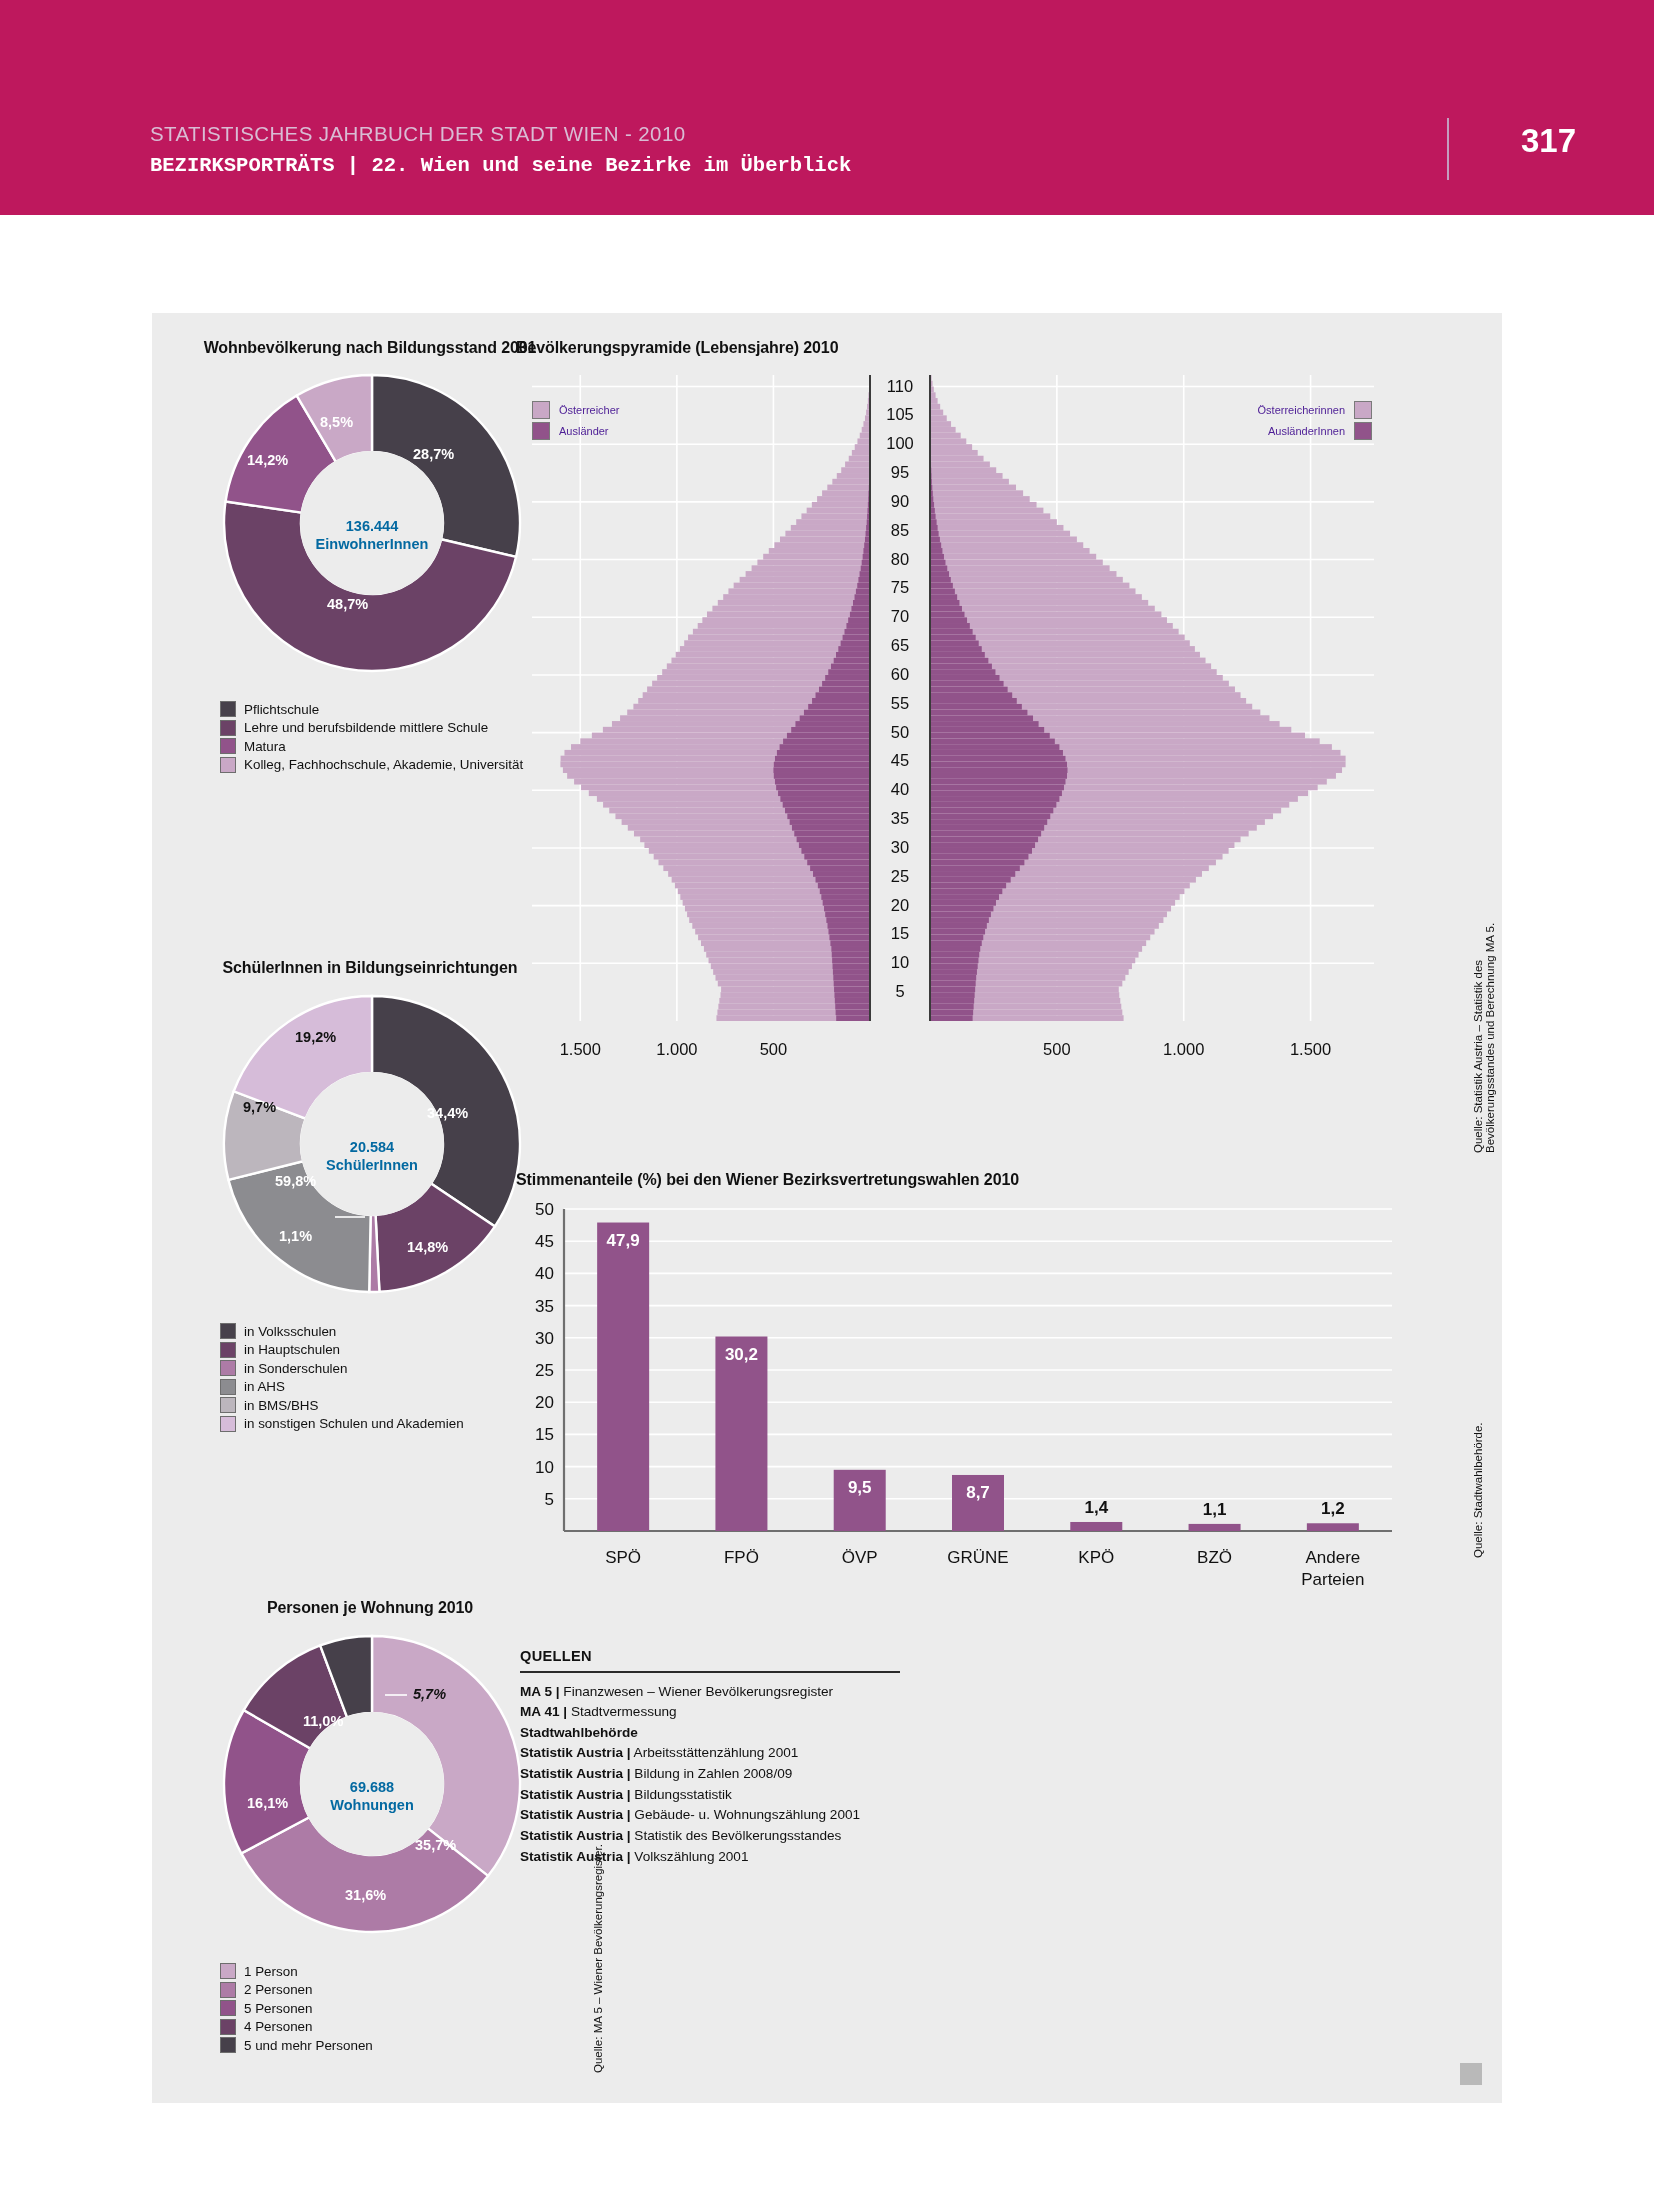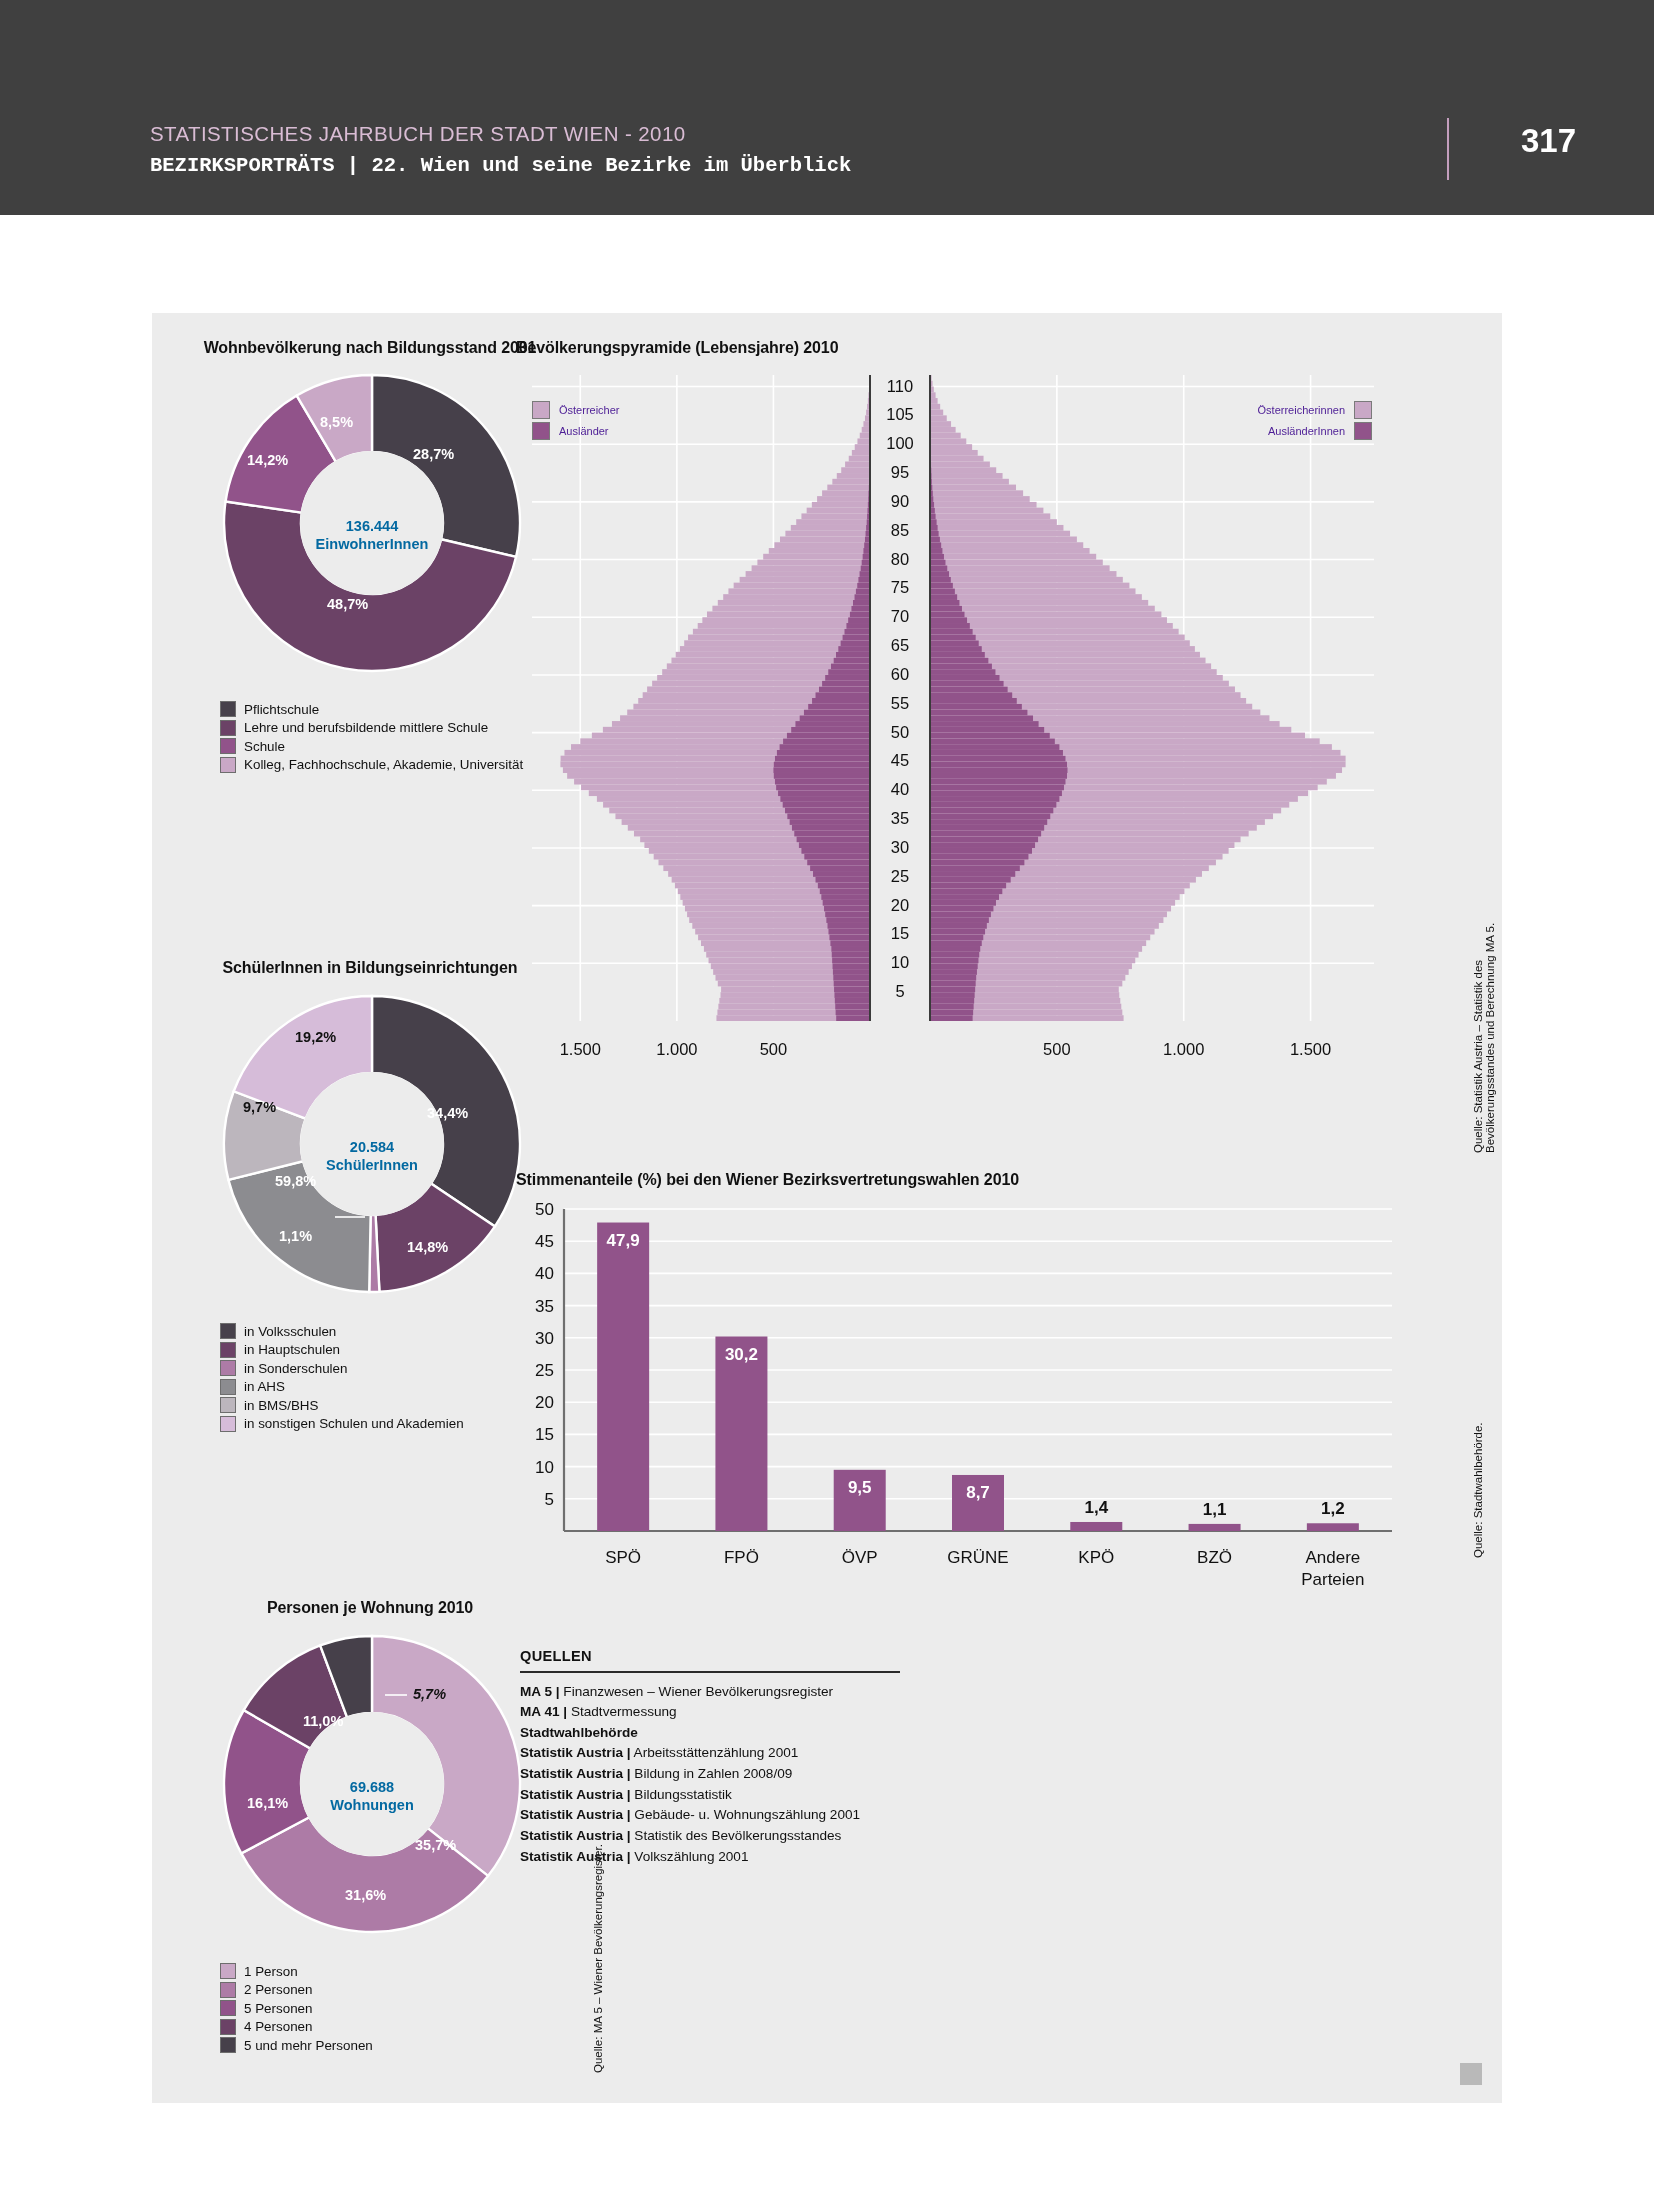--- a/index.html
+++ b/index.html
@@ -1,19 +1,19 @@
 <!DOCTYPE html>
 <html lang="de"><head>
 <meta charset="utf-8">
 <style>
   html,body{margin:0;padding:0;background:#ffffff;}
   body{width:1654px;height:2205px;position:relative;font-family:"Liberation Sans",sans-serif;color:#1a1a1a;overflow:hidden;}
 
   
-  .header-band{position:absolute;left:0;top:0;width:1654px;height:215px;background:#404040;}
+  .header-band{position:absolute;left:0;top:0;width:1654px;height:215px;background:#be185d;}
   .header-inner{position:absolute;left:150px;top:122px;}
   .hdr-line1{font-size:20.5px;letter-spacing:.4px;color:#d9bcd4;font-family:"Liberation Sans",sans-serif;font-weight:400;white-space:nowrap;}
   .hdr-line2{margin-top:8px;font-size:20.5px;color:#ffffff;font-weight:700;white-space:nowrap;font-family:Liberation Mono, monospace;}
   .hdr-line2 .sep{color:#ffffff;font-weight:700;}
   .hdr-line2 .sub{font-weight:700;}
   .page-no{position:absolute;right:78px;top:122px;font-size:33px;font-weight:700;color:#ffffff;}
   .page-rule{position:absolute;right:205px;top:118px;width:2px;height:62px;background:#c49ebe;}
 
   
   .panel{position:absolute;left:152px;top:313px;width:1350px;height:1790px;background:#ececec;}
@@ -100,21 +100,21 @@
       <div class="legend-row">
           <span class="legend-sw" style="background:#46404a"></span>
           <span class="legend-tx">Pflichtschule</span>
         </div>
       <div class="legend-row">
           <span class="legend-sw" style="background:#6b4266"></span>
           <span class="legend-tx">Lehre und berufsbildende mittlere Schule</span>
         </div>
       <div class="legend-row">
           <span class="legend-sw" style="background:#91538a"></span>
-          <span class="legend-tx">Schule</span>
+          <span class="legend-tx">Matura</span>
         </div>
       <div class="legend-row">
           <span class="legend-sw" style="background:#c9a8c6"></span>
           <span class="legend-tx">Kolleg, Fachhochschule, Akademie, Universität</span>
         </div>
     </div>
     <div class="vsrc" style="left:430px;top:460px;">Quelle: Statistik Austria - Volkszählung 2001.</div>
   </div>
 
   <div class="donut-block" style="left:10px;top:620px;width:420px;height:420px;">

